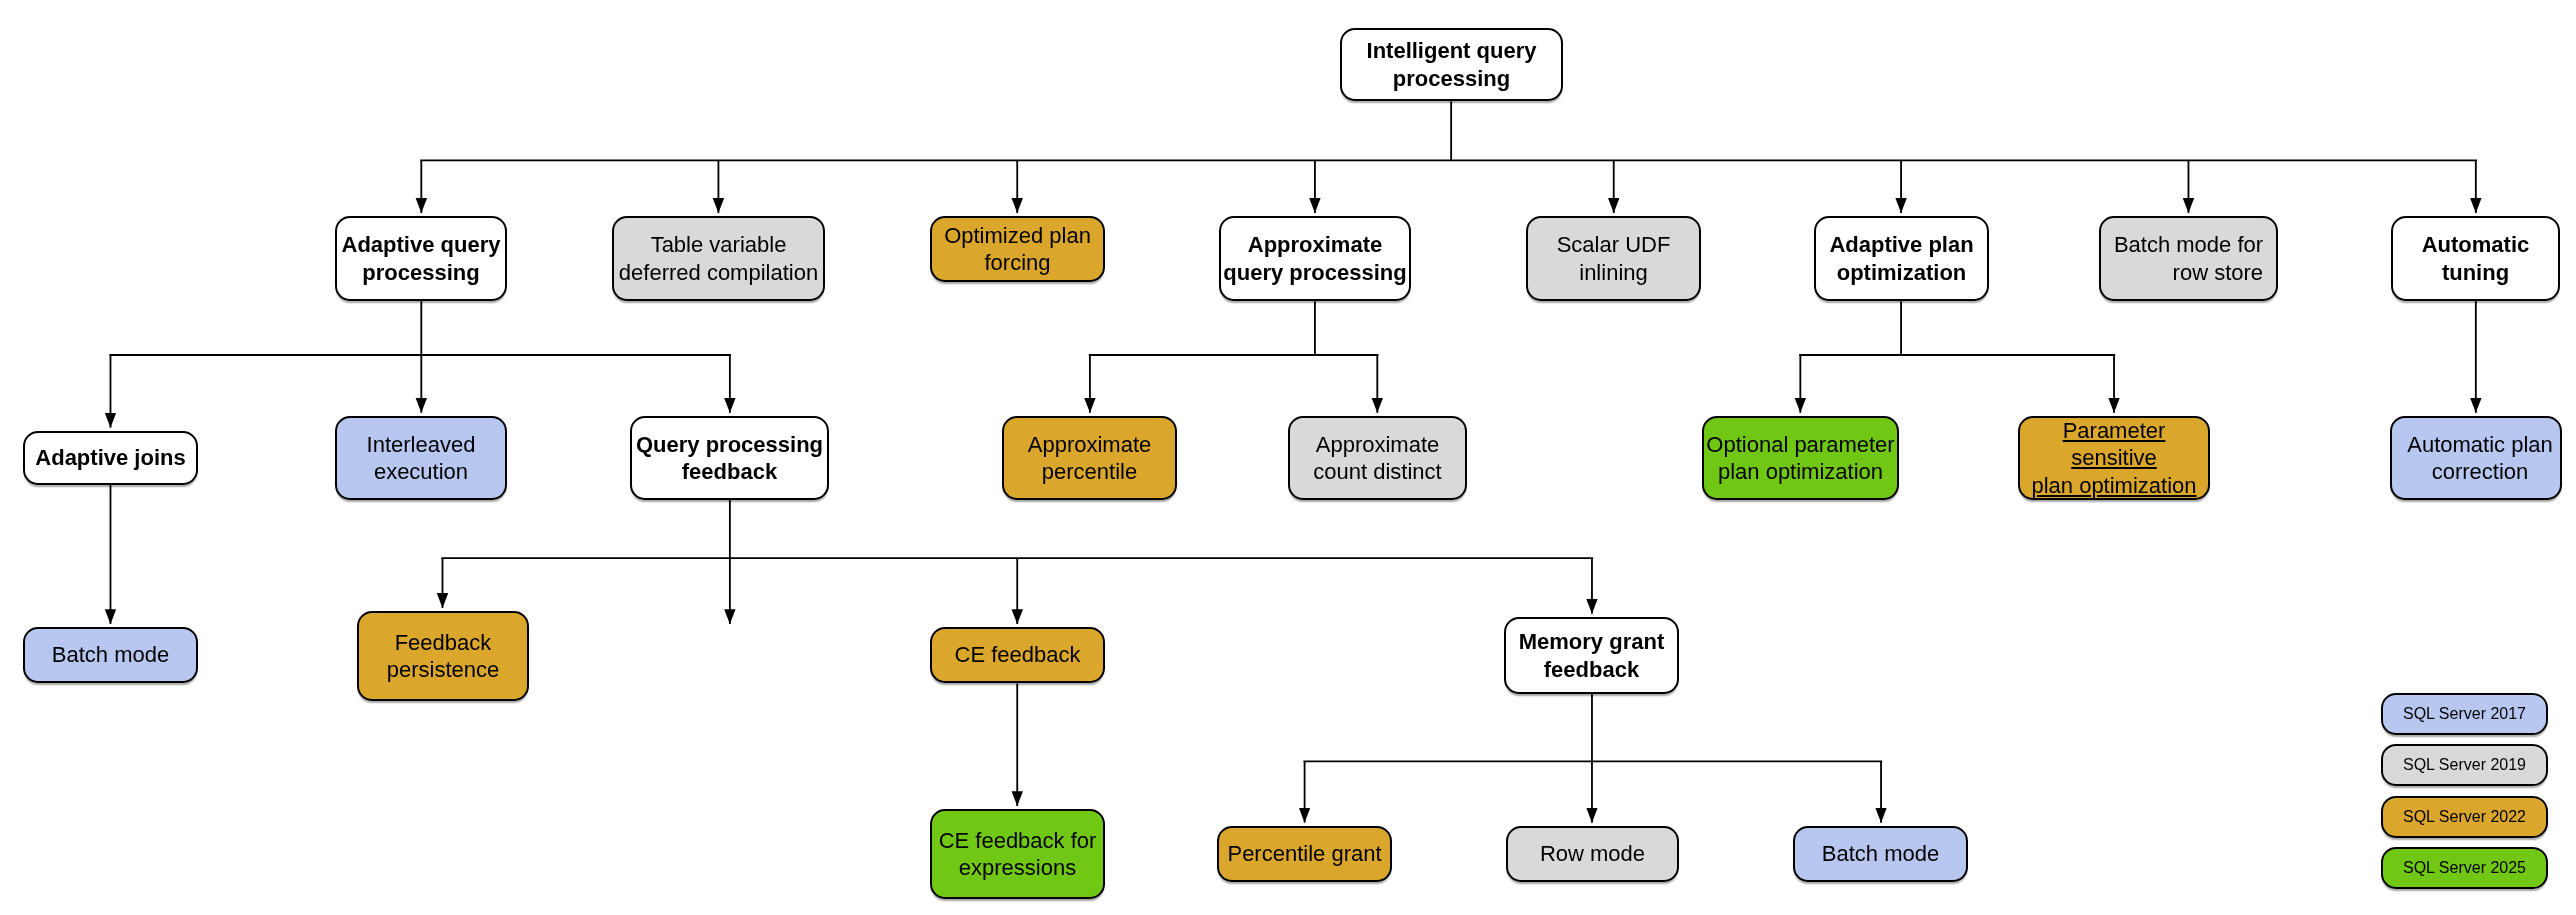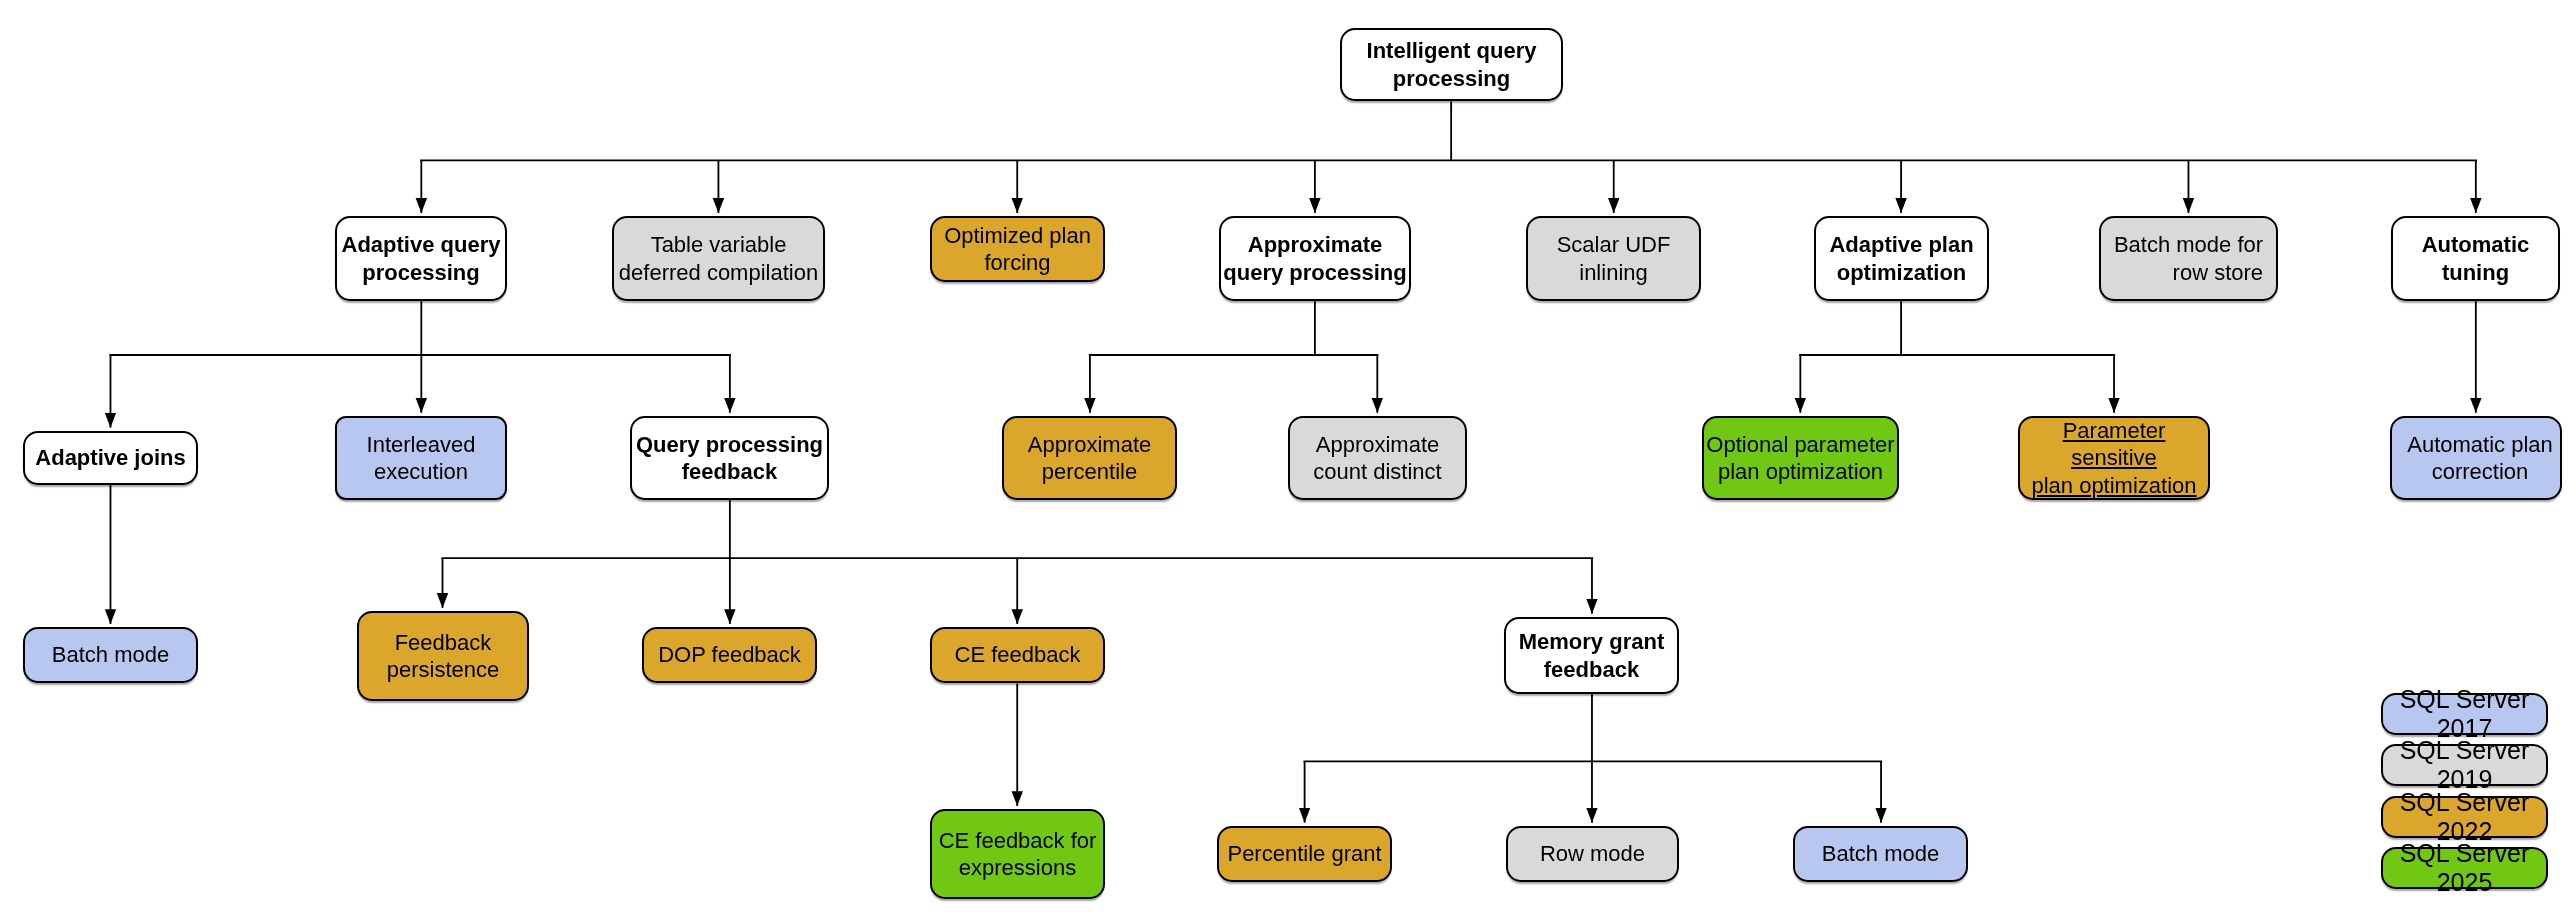--- a/index.html
+++ b/index.html
@@ -35,21 +35,21 @@
   .node.bold{font-weight:bold;}
   .chip{
     position:absolute;
     box-sizing:border-box;
     border:2.3px solid #000;
     border-radius:15px;
     display:flex;
     align-items:center;
     justify-content:center;
     text-align:center;
-    font-size:25px;
+    font-size:16px;
     color:#000;
     box-shadow:0 2.9px 1.7px -1.1px rgba(0,0,0,0.35);
   }
 </style>
 </head>
 <body>
 
 <div id="canvas">
   <svg id="connectors" xmlns="http://www.w3.org/2000/svg" viewBox="0 0 4500 1600" width="2576" height="916">
     <defs>
@@ -110,38 +110,37 @@
 query processing</div>
     <div class="node" style="left: 1526px; top: 216px; width: 175px; height: 85px; background: rgb(217, 217, 217);">Scalar UDF
 inlining</div>
     <div class="node bold" style="left: 1814px; top: 216px; width: 175px; height: 85px; background: rgb(255, 255, 255);">Adaptive plan
 optimization</div>
     <div class="node" style="left: 2099px; top: 216px; width: 179px; height: 85px; background: rgb(217, 217, 217); text-align: right;">Batch mode for
 row store</div>
     <div class="node bold" style="left: 2391px; top: 216px; width: 169px; height: 85px; background: rgb(255, 255, 255);">Automatic
 tuning</div>
     <div class="node bold" style="left: 23px; top: 431px; width: 175px; height: 54px; background: rgb(255, 255, 255);">Adaptive joins</div>
-    <div class="node" style="left: 335px; top: 416px; width: 172px; height: 84px; background: rgb(183, 199, 240); border-radius: 11px;">Interleaved
+    <div class="node" style="left: 335px; top: 416px; width: 172px; height: 84px; background: rgb(183, 199, 240);">Interleaved
 execution</div>
     <div class="node bold" style="left: 630px; top: 416px; width: 199px; height: 84px; background: rgb(255, 255, 255);">Query processing
 feedback</div>
     <div class="node" style="left: 1002px; top: 416px; width: 175px; height: 84px; background: rgb(219, 166, 44);">Approximate
 percentile</div>
     <div class="node" style="left: 1288px; top: 416px; width: 179px; height: 84px; background: rgb(217, 217, 217);">Approximate
 count distinct</div>
     <div class="node" style="left: 1702px; top: 416px; width: 197px; height: 84px; background: rgb(113, 200, 20);">Optional parameter
 plan optimization</div>
     <div class="node" style="left: 2018px; top: 416px; width: 192px; height: 84px; background: rgb(219, 166, 44); text-decoration: underline;">Parameter sensitive
 plan optimization</div>
     <div class="node" style="left: 2390px; top: 416px; width: 172px; height: 84px; background: rgb(183, 199, 240); padding-left: 8px;">Automatic plan
 correction</div>
     <div class="node" style="left: 23px; top: 627px; width: 175px; height: 56px; background: rgb(183, 199, 240);">Batch mode</div>
     <div class="node" style="left: 357px; top: 611px; width: 172px; height: 90px; background: rgb(219, 166, 44);">Feedback
 persistence</div>
-    <div class="node" style="left: 642px; top: 627px; width: 175px; height: 56px; background: rgb(219, 166, 44);">DOP feedback</div>
     <div class="node" style="left: 930px; top: 627px; width: 175px; height: 56px; background: rgb(219, 166, 44);">CE feedback</div>
     <div class="node bold" style="left: 1504px; top: 617px; width: 175px; height: 77px; background: rgb(255, 255, 255);">Memory grant
 feedback</div>
     <div class="node" style="left: 930px; top: 809px; width: 175px; height: 90px; background: rgb(113, 200, 20);">CE feedback for
 expressions</div>
     <div class="node" style="left: 1217px; top: 826px; width: 175px; height: 56px; background: rgb(219, 166, 44);">Percentile grant</div>
     <div class="node" style="left: 1506px; top: 826px; width: 173px; height: 56px; background: rgb(217, 217, 217);">Row mode</div>
     <div class="node" style="left: 1793px; top: 826px; width: 175px; height: 56px; background: rgb(183, 199, 240);">Batch mode</div>
     <div class="chip" style="left: 2381px; top: 693px; width: 167px; height: 42px; background: rgb(183, 199, 240);">SQL Server 2017</div>
     <div class="chip" style="left: 2381px; top: 744px; width: 167px; height: 42px; background: rgb(217, 217, 217);">SQL Server 2019</div>

